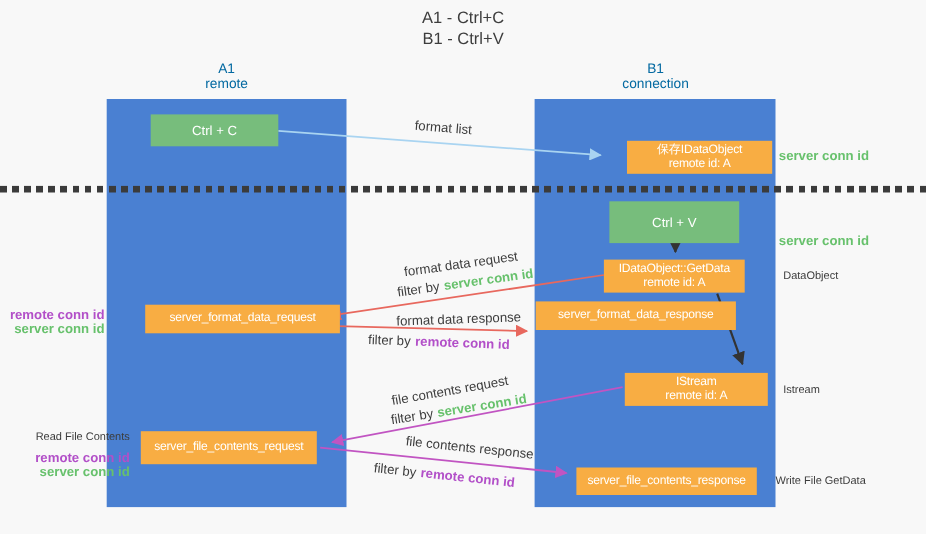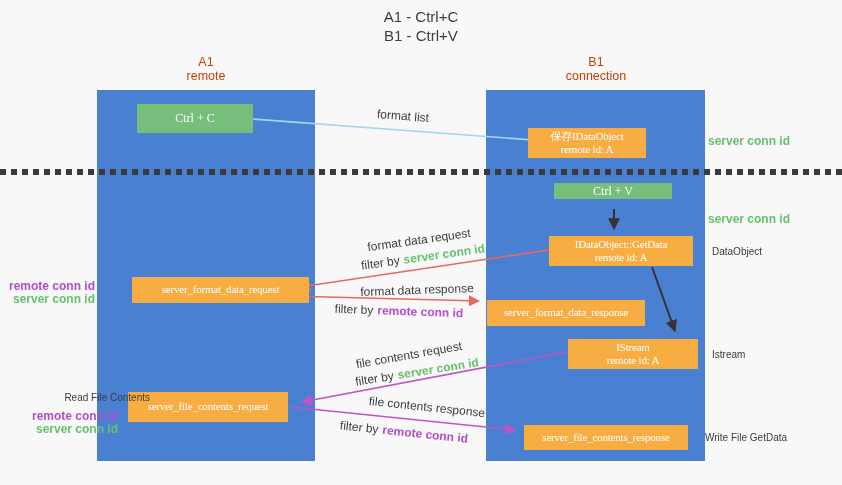--- a/index.html
+++ b/index.html
@@ -6,28 +6,28 @@
     --bg:#f8f8f8; --lane-blue:#4a80d2; --box-green:#77bd7c; --box-orange:#f8ad43;
     --arrow-light-blue:#a9d4f1; --arrow-red:#e8685e; --arrow-magenta:#c154c2;
     --arrow-black:#333333; --text-green:#67c16c; --text-purple:#b24fc8; --text-dark:#3c3c3c;
   }
   *{box-sizing:border-box;margin:0;padding:0;}
   html,body{background:var(--bg);}
   body{font-family:"Liberation Sans","DejaVu Sans",sans-serif;color:var(--text-dark);}
   .canvas{position:relative;width:842px;height:485px;background:var(--bg);overflow:hidden;padding-left:41px;}
 
   .title{position:absolute;left:0;top:7px;width:842px;text-align:center;font-size:15px;line-height:19px;color:#3d3d3d;}
-  .lane-header{position:absolute;top:55px;width:120px;text-align:center;font-size:12.5px;line-height:14px;color:#c2410c;}
+  .lane-header{position:absolute;top:55px;width:120px;text-align:center;font-size:12.5px;line-height:14px;color:#0369a1;}
   .lane{position:absolute;top:90px;height:371px;background:var(--lane-blue);}
 
   .divider{position:absolute;left:0;top:169px;width:842px;height:6px;
     background:repeating-linear-gradient(90deg,#3b3b3b 0 6px,transparent 6px 11px);}
 
   .box{position:absolute;display:flex;flex-direction:column;align-items:center;justify-content:center;
-    color:#fff;text-align:center;font-family:Liberation Serif, serif;}
+    color:#fff;text-align:center;}
   .box.green{background:var(--box-green);font-size:12px;}
   .box.orange{background:var(--box-orange);font-size:11px;line-height:13.5px;letter-spacing:-0.2px;}
 
   .side-label{position:absolute;font-size:10px;white-space:nowrap;}
   .side-label.green{color:var(--text-green);font-weight:bold;font-size:12px;}
   .side-label.purple{color:var(--text-purple);font-weight:bold;font-size:12px;}
   .side-label.right-align{text-align:right;}
 
   .alabel{position:absolute;font-size:12px;white-space:nowrap;color:#3d3d3d;
     transform:translate(-50%,-50%) rotate(var(--r,0deg));}
@@ -88,39 +88,39 @@
     <line class="ln-red" x1="289" y1="296" x2="479" y2="301" marker-end="url(#mRed)"></line>
     <line class="ln-black" x1="652" y1="267" x2="675" y2="331" marker-end="url(#mBlack)"></line>
     <line class="ln-mag" x1="566" y1="352" x2="302" y2="402" marker-end="url(#mMag)"></line>
     <line class="ln-mag" x1="291" y1="407" x2="515" y2="430" marker-end="url(#mMag)"></line>
   </svg>
 
   <div class="box green" style="left:137px;top:104px;width:116px;height:29px;">
     <div>Ctrl + C</div>
   </div>
 
-  <div class="box orange" style="left:528px;top:128px;width:118px;height:30px;">
+  <div class="box orange" style="left:570px;top:128px;width:132px;height:30px;">
     <div>保存IDataObject</div>
     <div>remote id: A</div>
   </div>
 
-  <div class="box green" style="left:554px;top:183px;width:118px;height:16px;">
+  <div class="box green" style="left:554px;top:183px;width:118px;height:38px;">
     <div>Ctrl + V</div>
   </div>
 
-  <div class="box orange" style="left:549px;top:236px;width:144px;height:30px;">
+  <div class="box orange" style="left:549px;top:236px;width:128px;height:30px;">
     <div>IDataObject::GetData</div>
     <div>remote id: A</div>
   </div>
 
   <div class="box orange" style="left:132px;top:277px;width:177px;height:26px;">
     <div>server_format_data_request</div>
   </div>
 
-  <div class="box orange" style="left:487px;top:300px;width:158px;height:26px;">
+  <div class="box orange" style="left:487px;top:274px;width:182px;height:26px;">
     <div>server_format_data_response</div>
   </div>
 
   <div class="box orange" style="left:568px;top:339px;width:130px;height:30px;">
     <div>IStream</div>
     <div>remote id: A</div>
   </div>
 
   <div class="box orange" style="left:128px;top:392px;width:160px;height:30px;">
     <div>server_file_contents_request</div>
@@ -131,21 +131,21 @@
   </div>
 
   <div class="side-label green" style="left:708px;top:134px;">server conn id</div>
   <div class="side-label green" style="left:708px;top:212px;">server conn id</div>
   <div class="side-label" style="left:712px;top:246px;">DataObject</div>
   <div class="side-label" style="left:712px;top:349px;">Istream</div>
   <div class="side-label" style="left:705px;top:432px;">Write File GetData</div>
 
   <div class="side-label purple right-align" style="left:0;top:279px;width:95px;">remote conn id</div>
   <div class="side-label green right-align" style="left:0;top:292px;width:95px;">server conn id</div>
-  <div class="side-label right-align" style="left:0;top:392px;width:118px;margin-left:32px;">Read File Contents</div>
+  <div class="side-label right-align" style="left:0;top:392px;width:118px;">Read File Contents</div>
   <div class="side-label purple right-align" style="left:0;top:409px;width:118px;">remote conn id</div>
   <div class="side-label green right-align" style="left:0;top:422px;width:118px;">server conn id</div>
 
   <div class="alabel" style="left:403px;top:116px;--r:4.5deg">format list</div>
 
   <div class="alabel" style="left:419px;top:240px;--r:-8deg">format data request</div>
   <div class="alabel" style="left:423px;top:257px;--r:-8deg">
     <span class="gap">filter by</span><span class="green">server conn id</span>
   </div>
 

